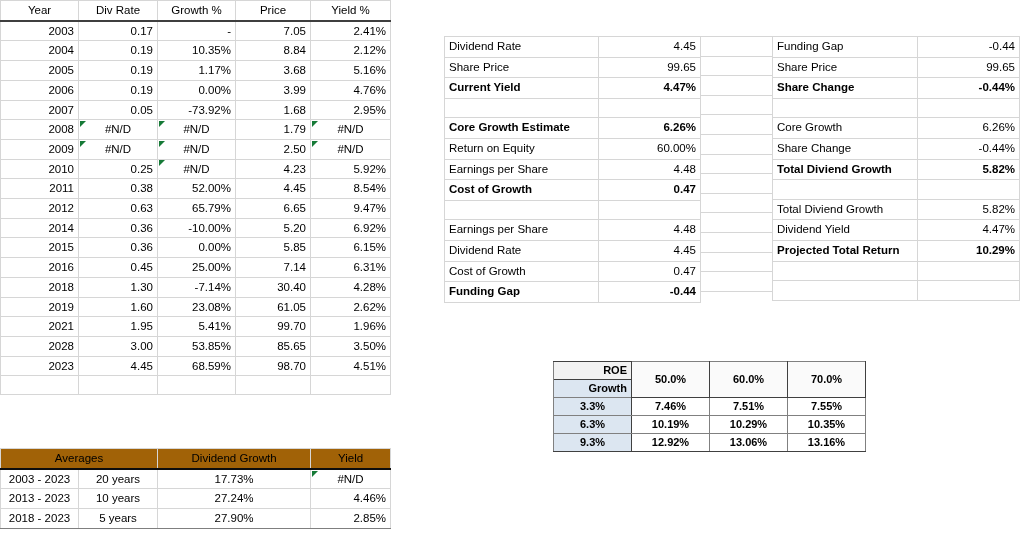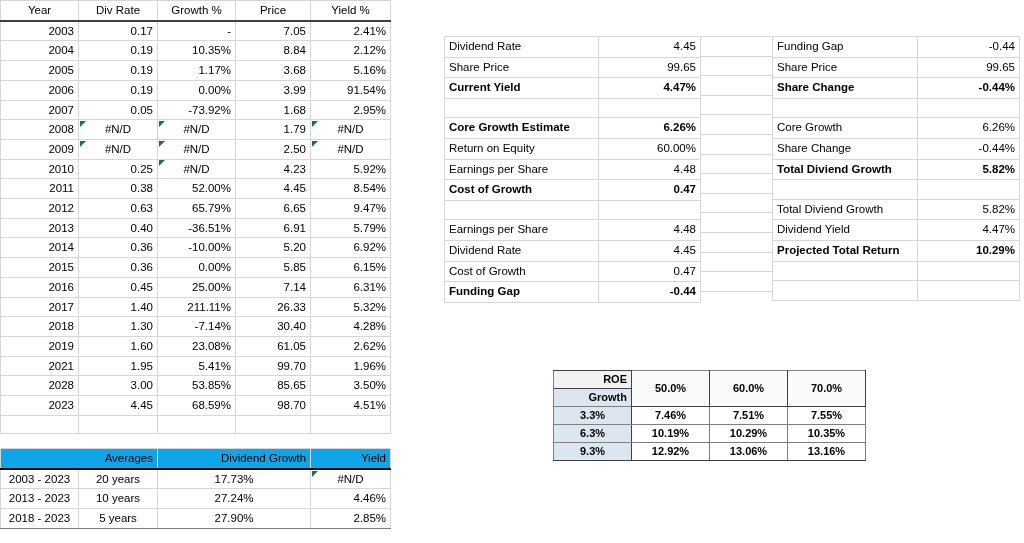--- a/index.html
+++ b/index.html
@@ -27,22 +27,22 @@
   #main-table{position:absolute;left:0;top:0;width:390px;}
   #main-table .hdr td{
     text-align:center;border:0.8px solid #d6d6d6;
     border-bottom:2px solid #3f3f3f;background:#fff;
   }
   .spacer-row td{height:18.7px;}
 
   
   #averages-table{position:absolute;left:0;top:448px;width:390px;}
   #averages-table .hdr td{
-    text-align:right;border:0.8px solid #d6d6d6;
-    border-bottom:2px solid #0d0d0d;background:#0ea5e9;
+    text-align:center;border:0.8px solid #d6d6d6;
+    border-bottom:2px solid #0d0d0d;background:#a16207;
   }
   #averages-table tr:last-child td{border-bottom:1.6px solid #7f7f7f;}
 
   
   .flag::before{
     content:"";position:absolute;left:0.8px;top:0.8px;
     width:0;height:0;
     border-top:6px solid #167a37;
     border-right:6px solid transparent;
   }
@@ -52,21 +52,21 @@
   #calc-right{position:absolute;left:772px;top:36px;width:247px;}
   .calc td{height:19.6px;line-height:19.6px;}
   .calc .lbl{width:154px;}
   .calc .val{text-align:right;}
   .topline td{border-top:1.4px solid #000 !important;}
   
   #calc-gap{position:absolute;left:700px;top:36px;width:72px;}
   #calc-gap td{height:19.6px;}
 
   
-  #matrix{position:absolute;left:553px;top:370px;}
+  #matrix{position:absolute;left:553px;top:361px;}
   #matrix td{
     height:17px;line-height:17px;font-weight:bold;font-size:11px;
     border:0.8px solid #808080;
   }
   #matrix .corner-roe{
     width:78px;text-align:right;background:#f2f2f2;
     border-bottom:none;border-right:1.6px solid #404040;
   }
   #matrix .corner-growth{
     width:78px;text-align:right;background:#dce6f1;
@@ -123,21 +123,21 @@
         <td class="r">0.19</td>
         <td class="r">1.17%</td>
         <td class="r">3.68</td>
         <td class="r">5.16%</td>
       </tr>
       <tr>
         <td class="r">2006</td>
         <td class="r">0.19</td>
         <td class="r">0.00%</td>
         <td class="r">3.99</td>
-        <td class="r">91.54%</td>
+        <td class="r">4.76%</td>
       </tr>
       <tr>
         <td class="r">2007</td>
         <td class="r">0.05</td>
         <td class="r">-73.92%</td>
         <td class="r">1.68</td>
         <td class="r">2.95%</td>
       </tr>
       <tr>
         <td class="r">2008</td>
@@ -168,53 +168,39 @@
         <td class="r">8.54%</td>
       </tr>
       <tr>
         <td class="r">2012</td>
         <td class="r">0.63</td>
         <td class="r">65.79%</td>
         <td class="r">6.65</td>
         <td class="r">9.47%</td>
       </tr>
       <tr>
-        <td class="r">2013</td>
-        <td class="r">0.40</td>
-        <td class="r">-36.51%</td>
-        <td class="r">6.91</td>
-        <td class="r">5.79%</td>
-      </tr>
-      <tr>
         <td class="r">2014</td>
         <td class="r">0.36</td>
         <td class="r">-10.00%</td>
         <td class="r">5.20</td>
         <td class="r">6.92%</td>
       </tr>
       <tr>
         <td class="r">2015</td>
         <td class="r">0.36</td>
         <td class="r">0.00%</td>
         <td class="r">5.85</td>
         <td class="r">6.15%</td>
       </tr>
       <tr>
         <td class="r">2016</td>
         <td class="r">0.45</td>
         <td class="r">25.00%</td>
         <td class="r">7.14</td>
         <td class="r">6.31%</td>
-      </tr>
-      <tr>
-        <td class="r">2017</td>
-        <td class="r">1.40</td>
-        <td class="r">211.11%</td>
-        <td class="r">26.33</td>
-        <td class="r">5.32%</td>
       </tr>
       <tr>
         <td class="r">2018</td>
         <td class="r">1.30</td>
         <td class="r">-7.14%</td>
         <td class="r">30.40</td>
         <td class="r">4.28%</td>
       </tr>
       <tr>
         <td class="r">2019</td>

